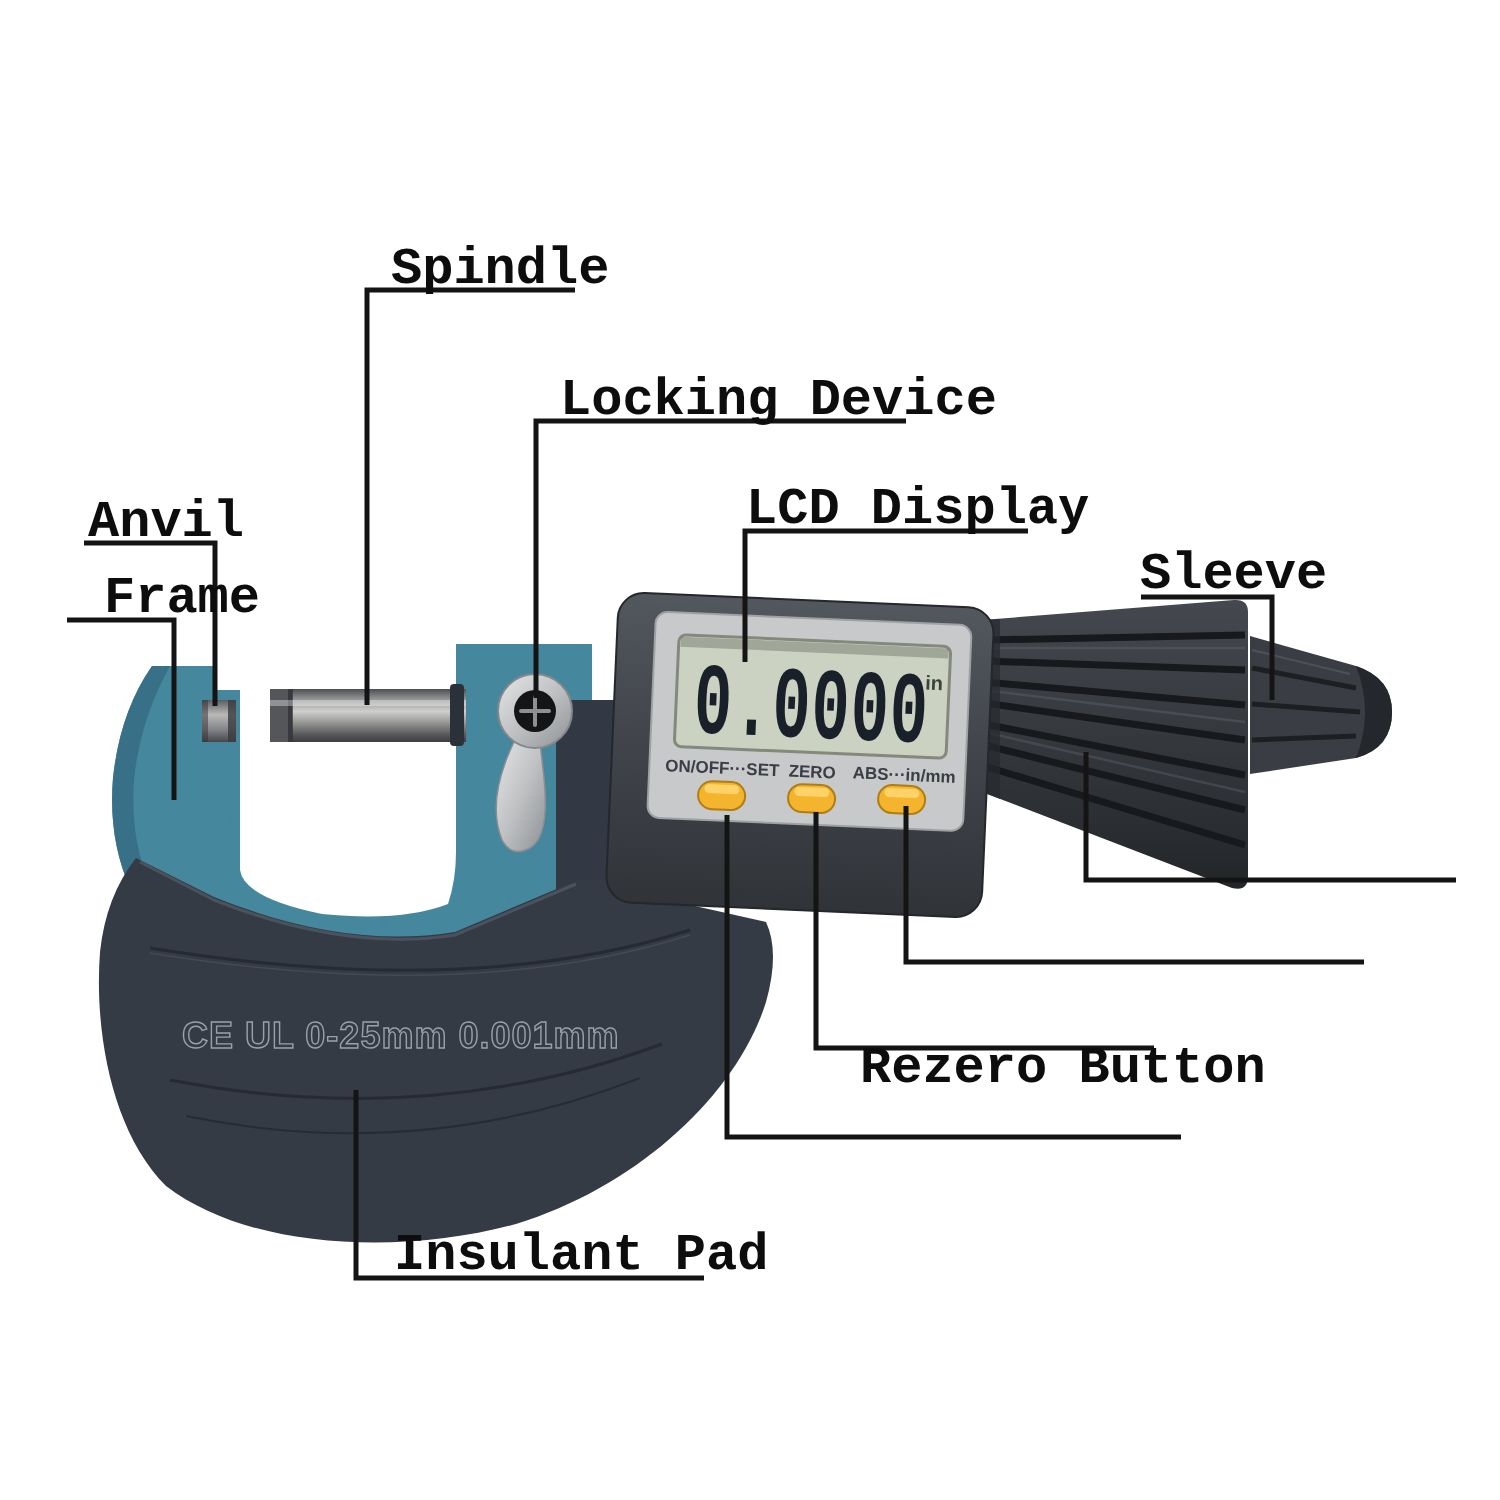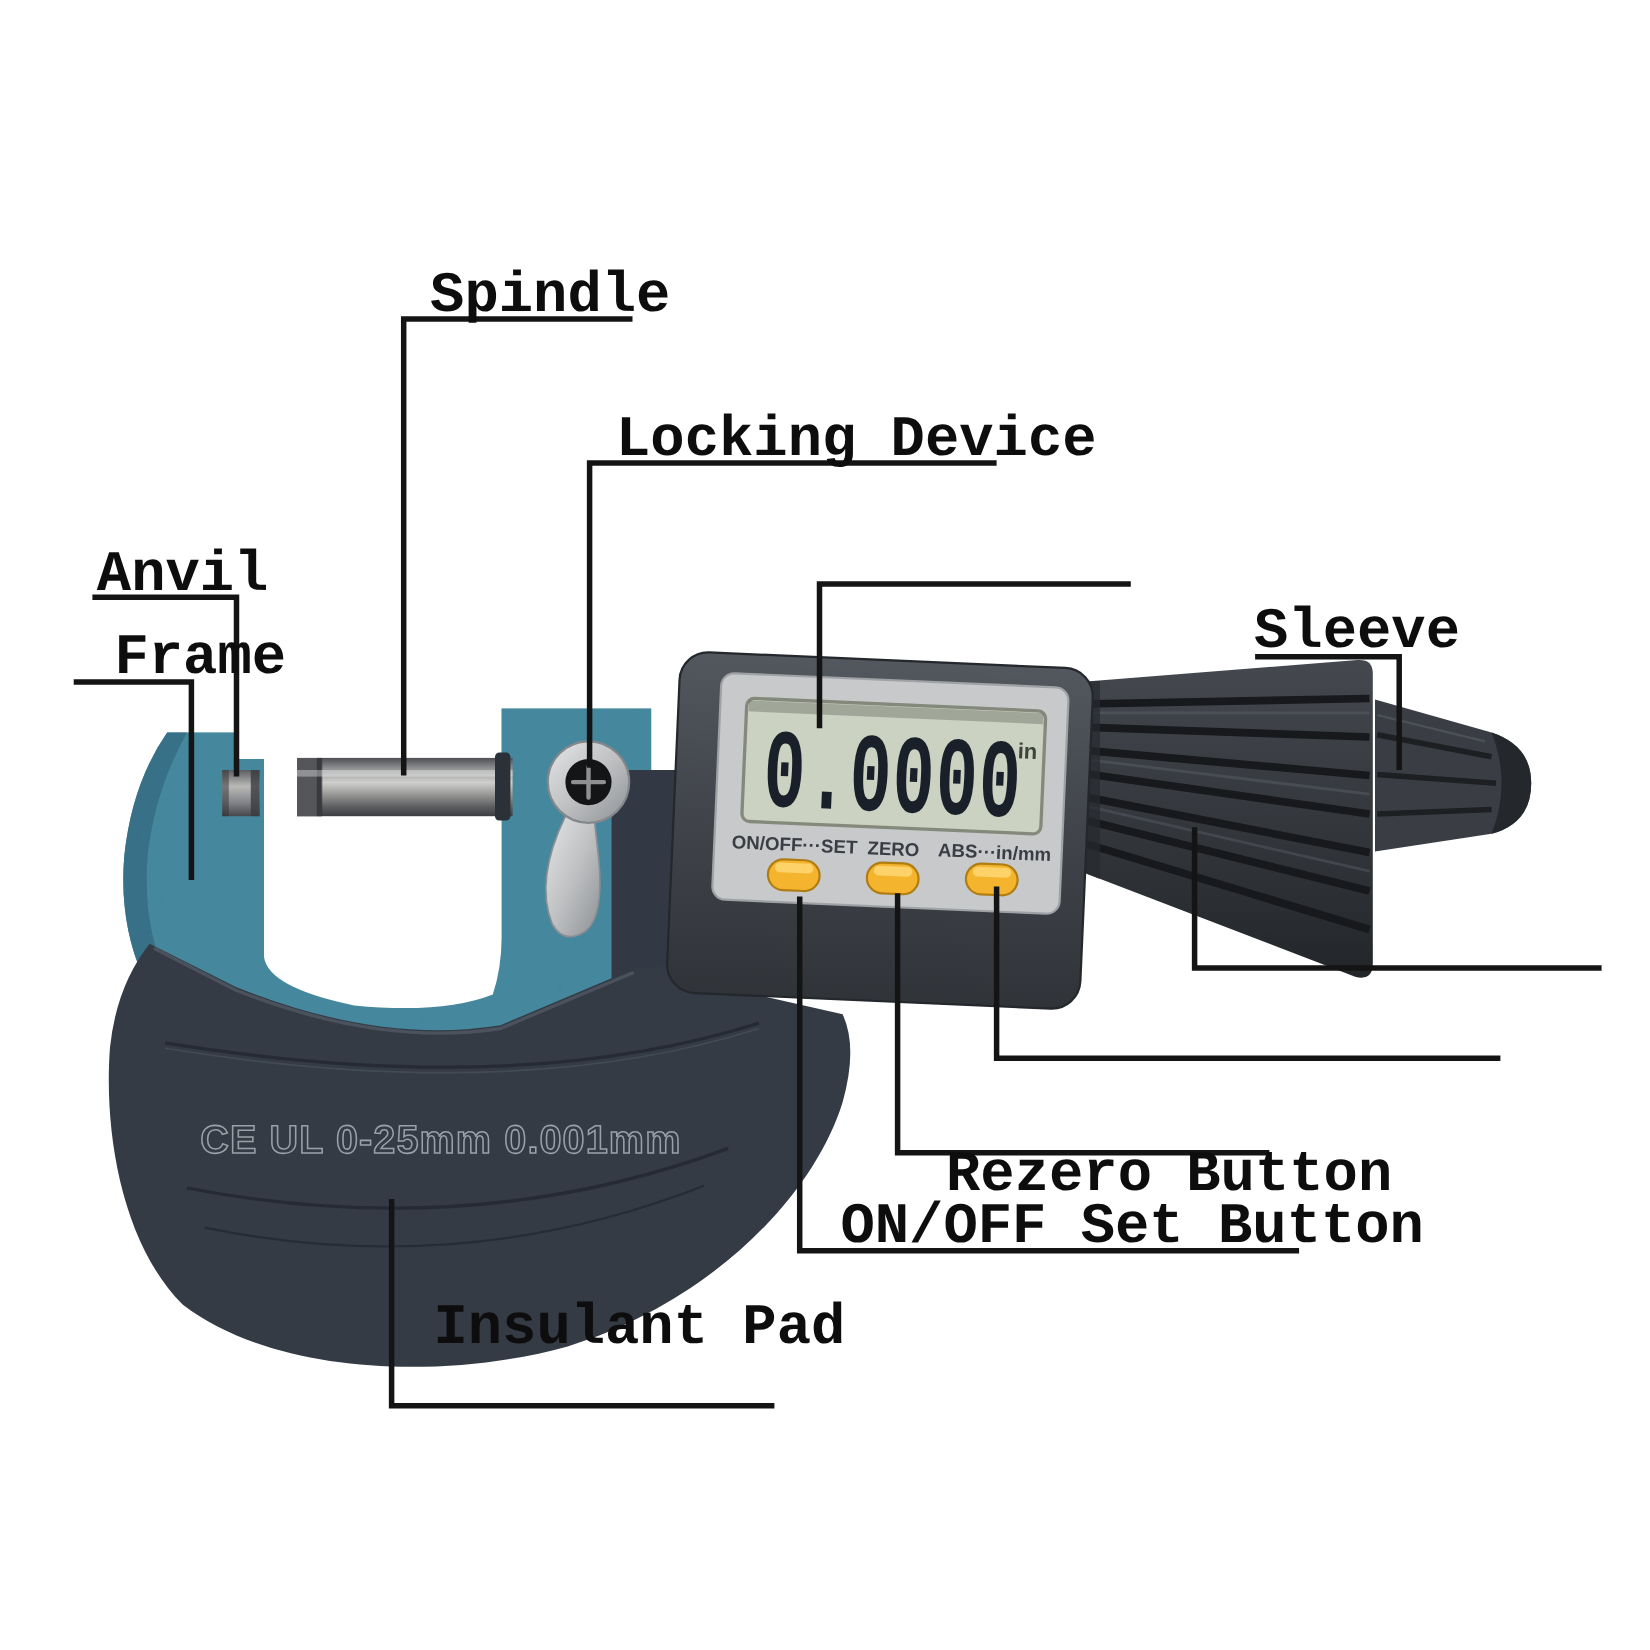--- a/index.html
+++ b/index.html
@@ -168,20 +168,20 @@
       <path d="M 1086,752 L 1086,880 L 1456,880"></path>
       <path d="M 906,806 L 906,962 L 1364,962"></path>
       <path d="M 816,812 L 816,1048 L 1154,1048"></path>
       <path d="M 727,815 L 727,1137 L 1181,1137"></path>
       <path d="M 356,1090 L 356,1278 L 704,1278"></path>
     </g>
   </svg>
 
   <div class="callout-label" style="left:391px;top:244px;">Spindle</div>
   <div class="callout-label" style="left:560px;top:375px;">Locking Device</div>
+  <div class="callout-label" style="left:746px;top:484px;">LCD Display</div>
   <div class="callout-label" style="left:1140px;top:549px;">Sleeve</div>
   <div class="callout-label" style="left:88px;top:497px;">Anvil</div>
   <div class="callout-label" style="left:62px;top:573px;margin-left:42px;">Frame</div>
   <div class="callout-label" style="left:836px;top:1043px;margin-left:24px;">Rezero Button</div>
-  <div class="callout-label" style="left:764px;top:1090px;">ON/OFF Set Button</div>
-  <div class="callout-label" style="left:394px;top:1182px;">Insulant Pad</div>
+  <div class="callout-label" style="left:394px;top:1230px;">Insulant Pad</div>
 
 </div>
 
 </body></html>

